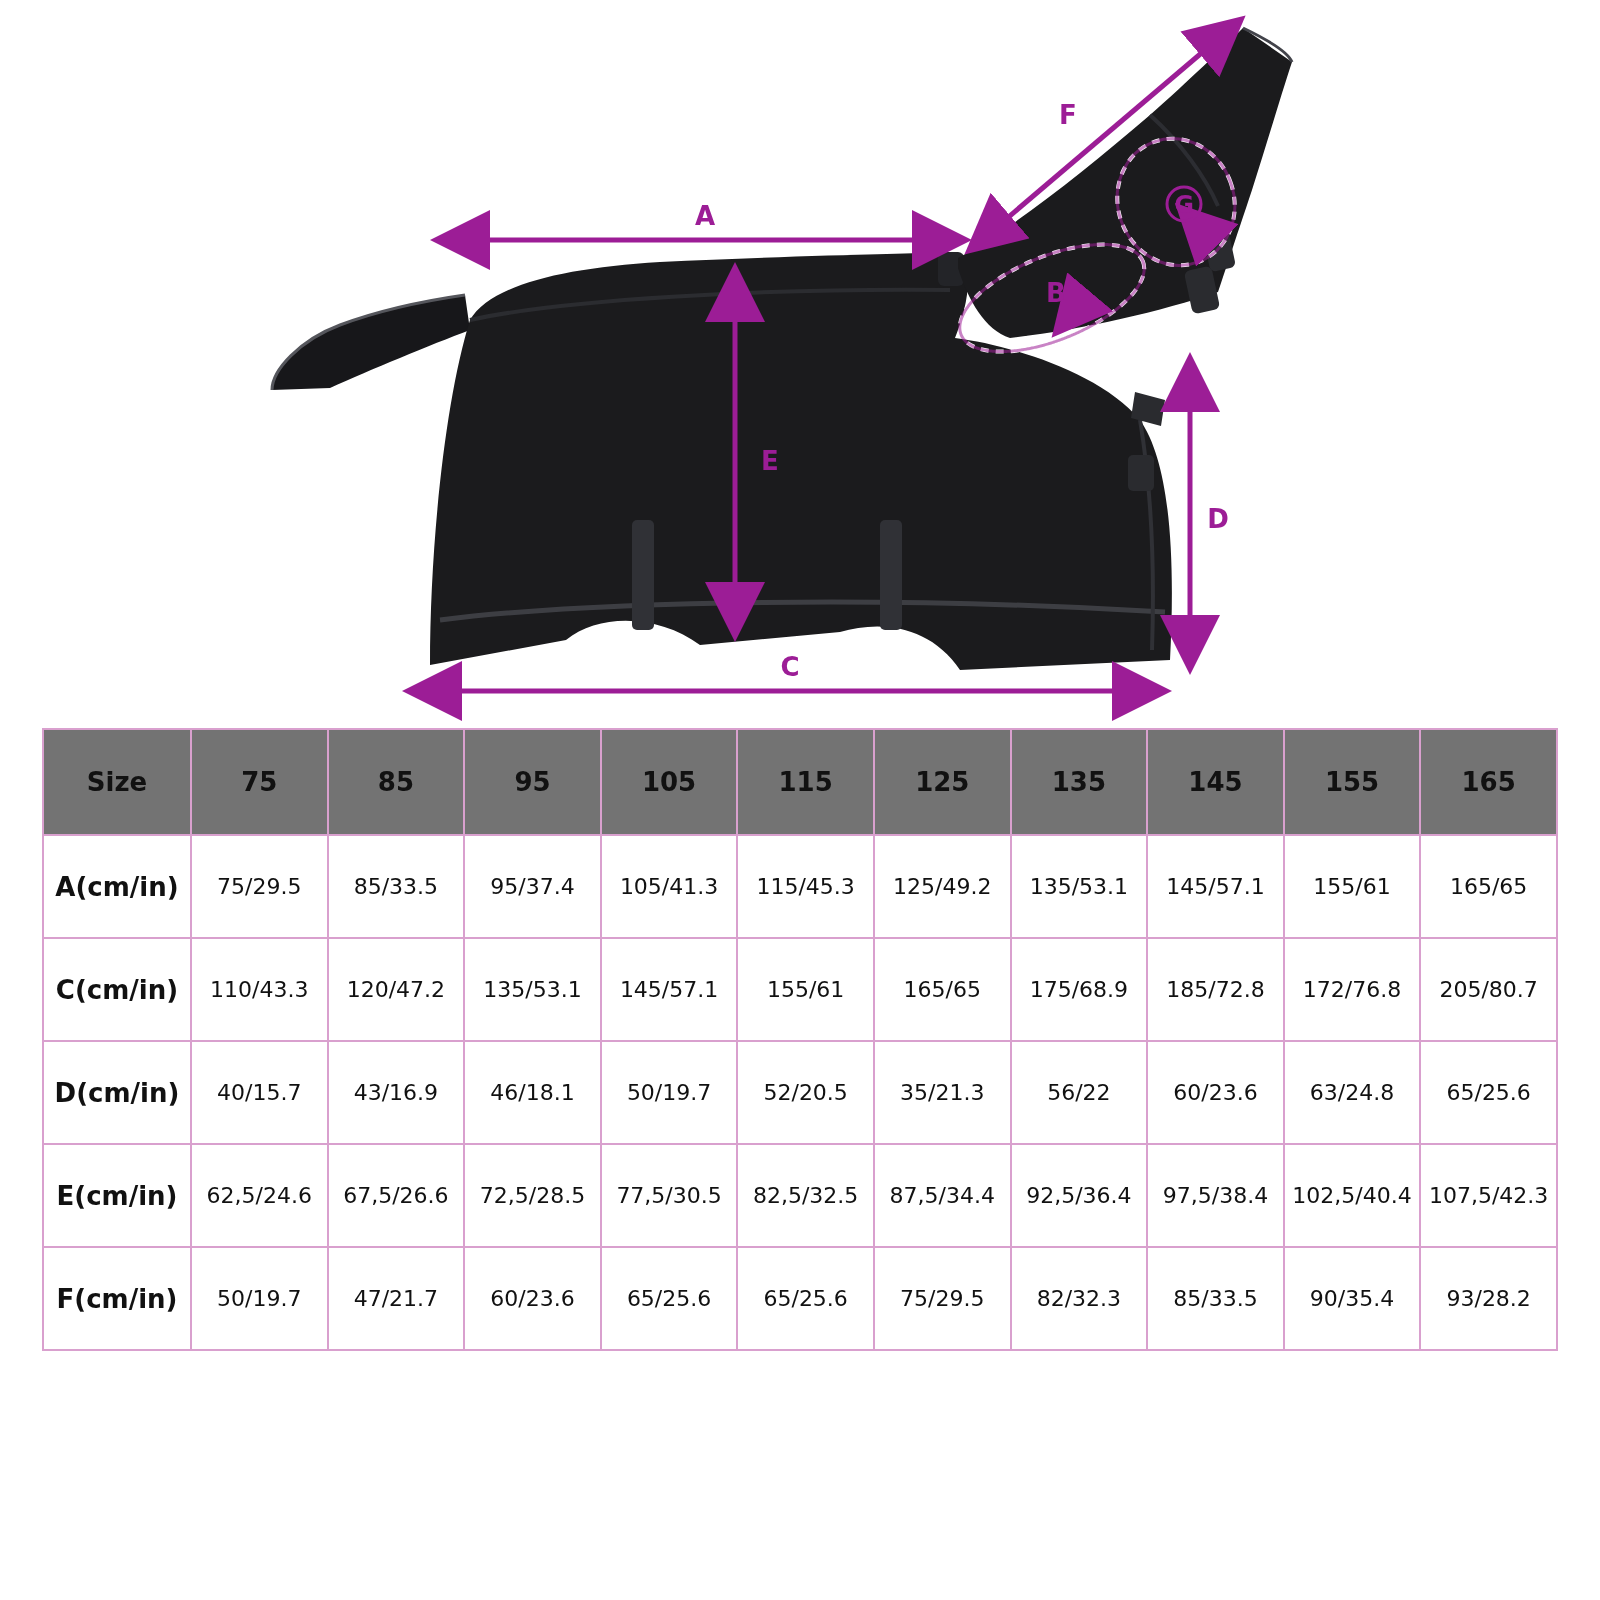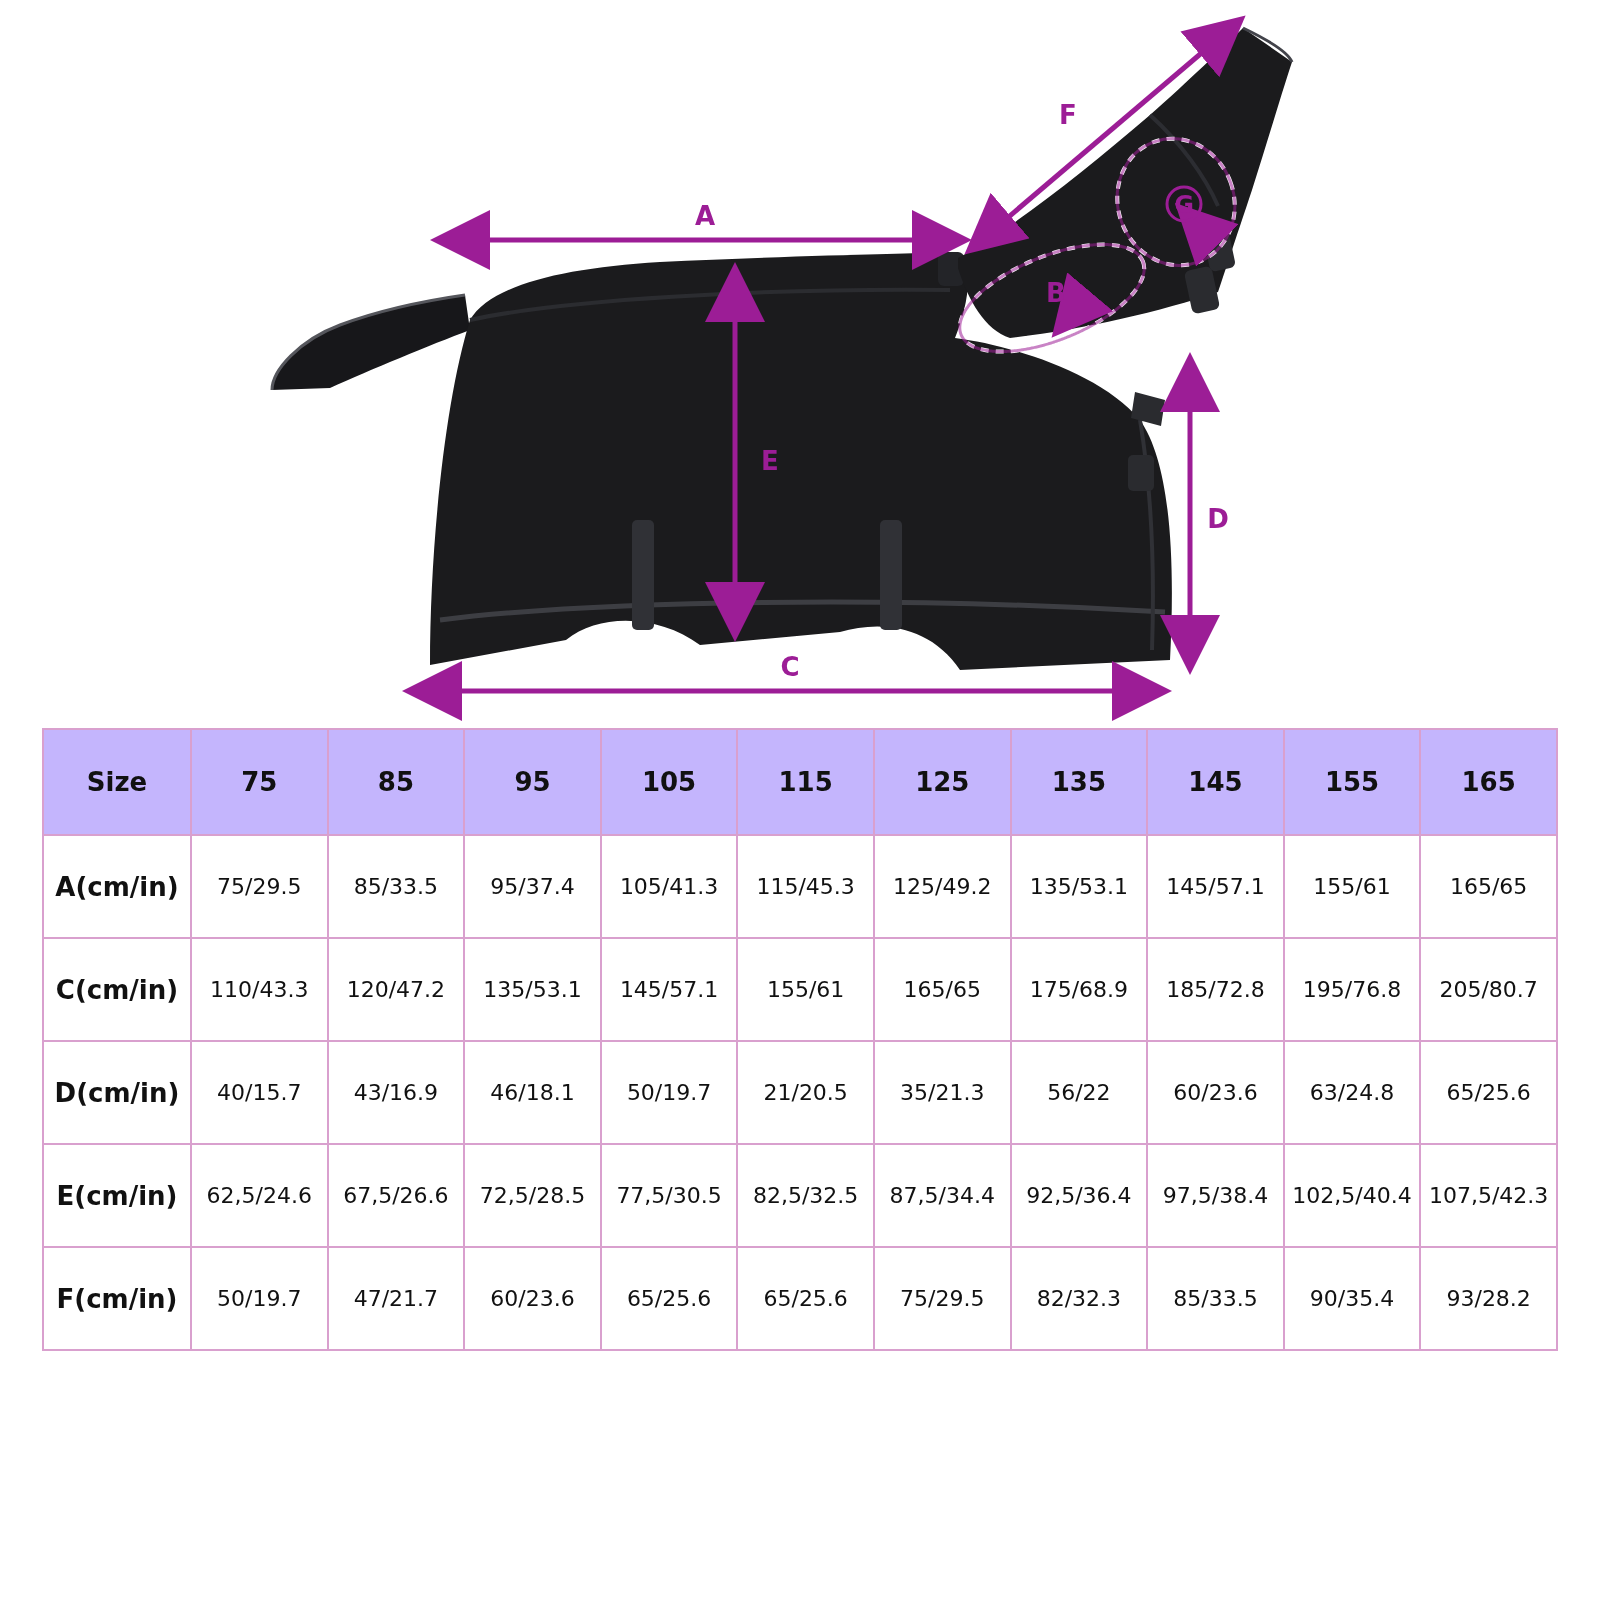--- a/index.html
+++ b/index.html
@@ -51,21 +51,21 @@
     vertical-align: middle;
     height: 101px;
     font-size: 22px;
     color: #111111;
     font-family: "DejaVu Sans", sans-serif;
     padding: 0 2px;
     overflow: hidden;
     white-space: nowrap;
   }
   table.size-table thead td {
-    background: #c4b5fd;
+    background: #737373;
     font-weight: bold;
     font-size: 26px;
     height: 104px;
   }
   table.size-table tbody td.rowhead {
     font-weight: bold;
     font-size: 26px;
   }
   table.size-table col.first { width: 148px; }
 </style>
@@ -224,30 +224,30 @@
         <tr>
           <td class="rowhead">C(cm/in)</td>
           <td>110/43.3</td>
           <td>120/47.2</td>
           <td>135/53.1</td>
           <td>145/57.1</td>
           <td>155/61</td>
           <td>165/65</td>
           <td>175/68.9</td>
           <td>185/72.8</td>
-          <td>195/76.8</td>
+          <td>172/76.8</td>
           <td>205/80.7</td>
         </tr>
         <tr>
           <td class="rowhead">D(cm/in)</td>
           <td>40/15.7</td>
           <td>43/16.9</td>
           <td>46/18.1</td>
           <td>50/19.7</td>
-          <td>21/20.5</td>
+          <td>52/20.5</td>
           <td>35/21.3</td>
           <td>56/22</td>
           <td>60/23.6</td>
           <td>63/24.8</td>
           <td>65/25.6</td>
         </tr>
         <tr>
           <td class="rowhead">E(cm/in)</td>
           <td>62,5/24.6</td>
           <td>67,5/26.6</td>

